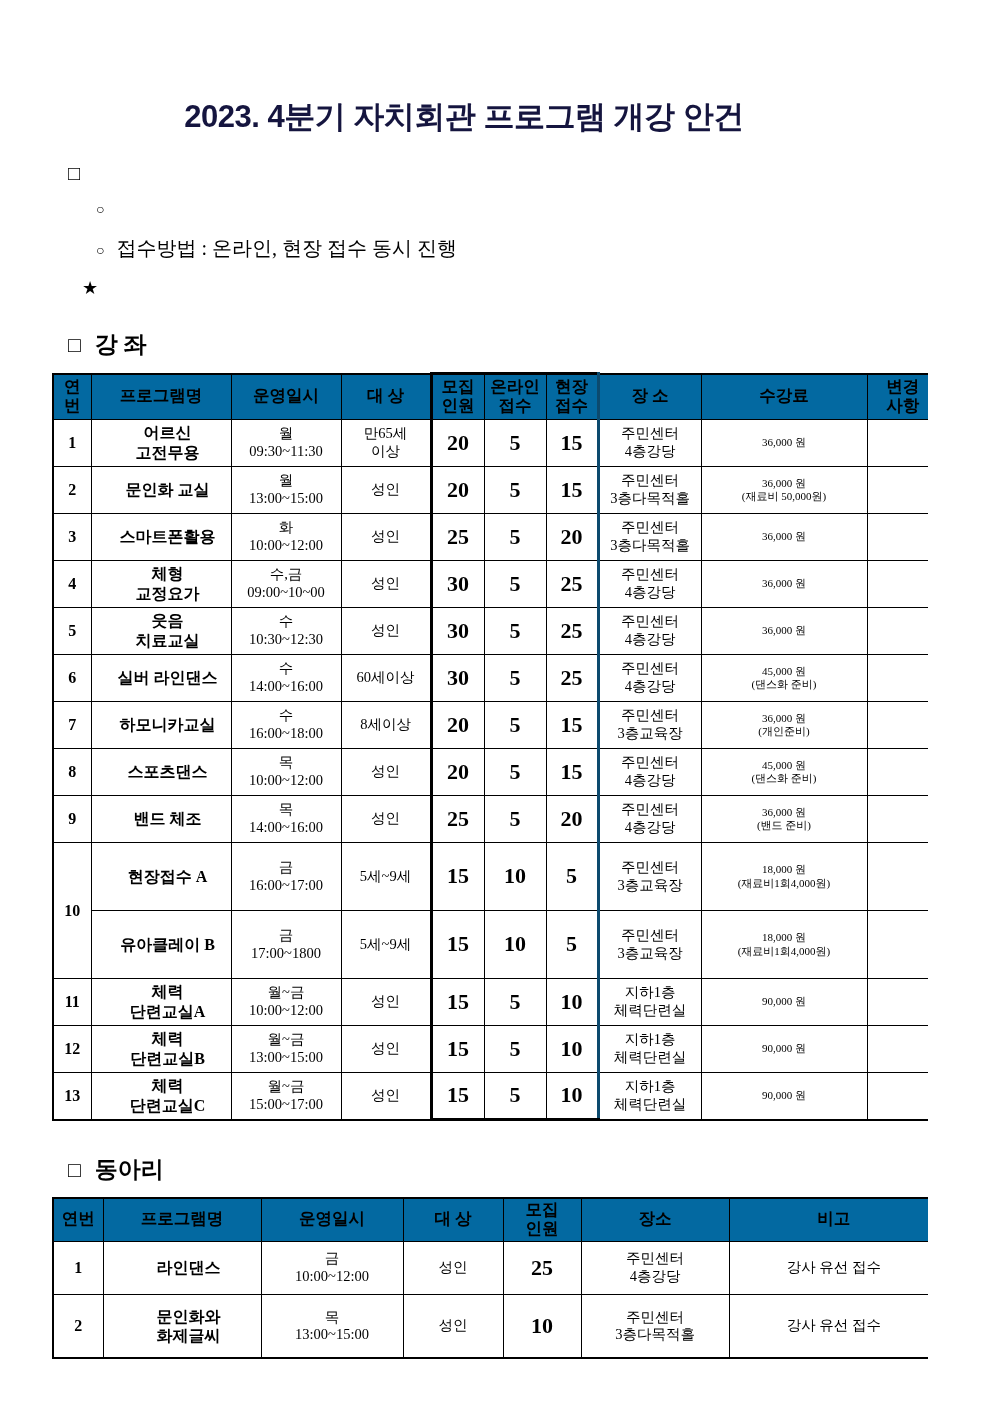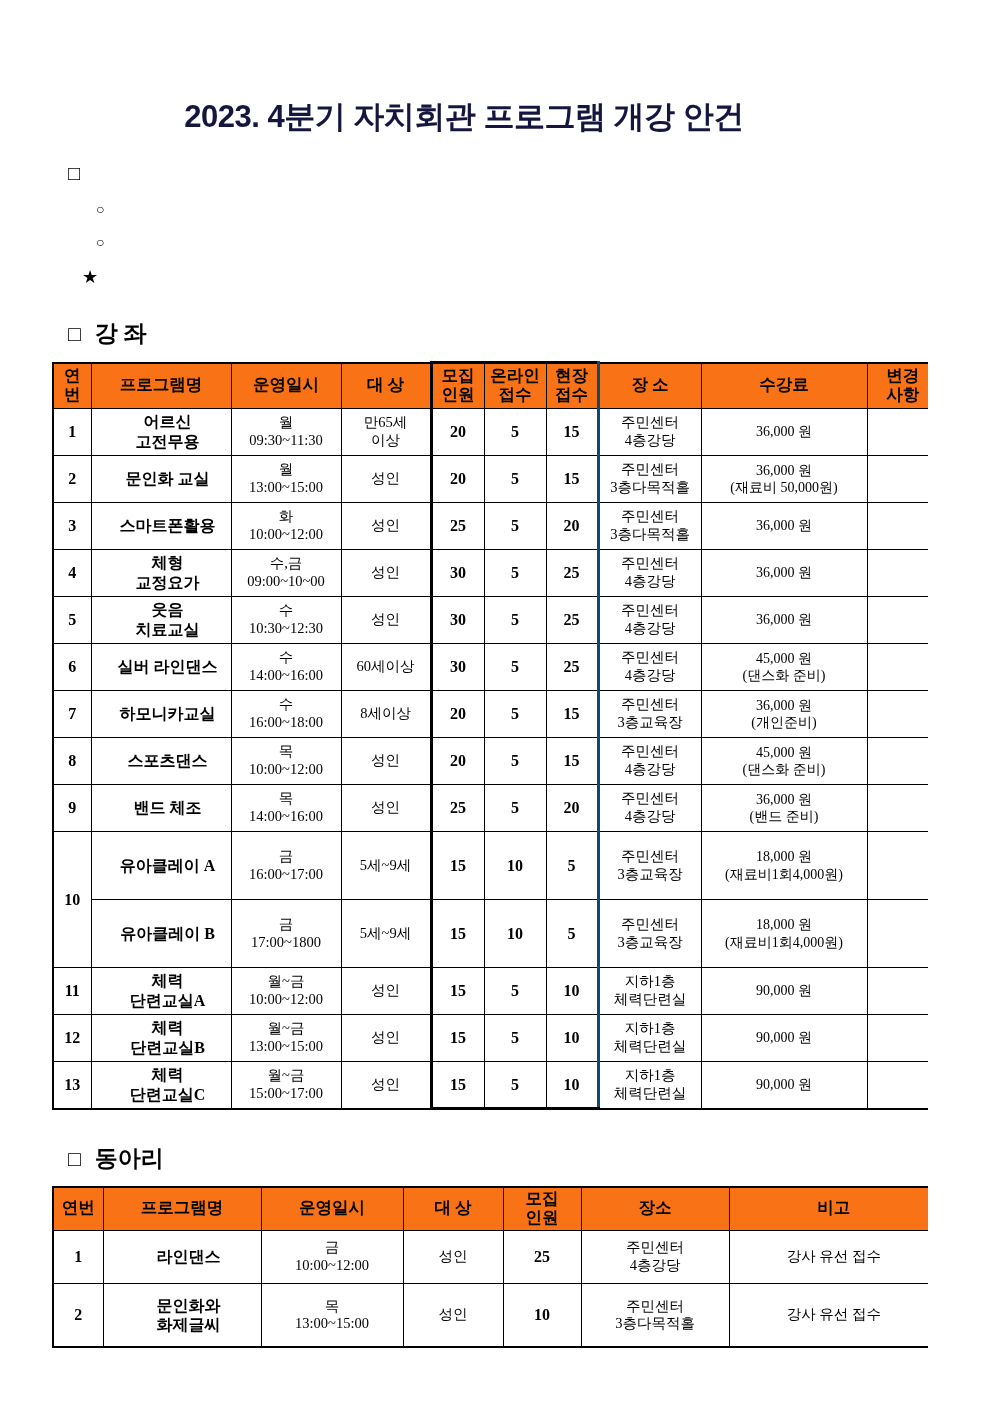--- a/index.html
+++ b/index.html
@@ -32,27 +32,27 @@
   table{
     border-collapse:collapse;table-layout:fixed;
     margin:12px 0 0 52px;width:886px;
     border:2px solid #000;
   }
   th,td{
     border:1px solid #000;text-align:center;vertical-align:middle;
     white-space:pre-line;padding:2px 3px;line-height:1.22;
     overflow:hidden;
   }
-  thead th{background:#f97316;font-weight:bold;font-size:16.5px;line-height:1.15;}
+  thead th{background:#0369a1;font-weight:bold;font-size:16.5px;line-height:1.15;}
   td{font-size:14.5px;}
   td.bold{font-weight:bold;}
   td.c-no{font-size:16px;font-weight:bold;}
   td.c-name{font-size:16px;padding-left:16px;}
-  td.c-cap,td.c-onl,td.c-off{font-size:16px;margin-left:36px;}
-  td.c-fee{font-size:14px;}
+  td.c-cap,td.c-onl,td.c-off{font-size:22px;margin-left:36px;}
+  td.c-fee{font-size:11px;}
 
   
   #lecture-table .col-cap{border-left:3px solid #000;}
   #lecture-table .col-off{border-right:3px solid #0c4a6e;}
   #lecture-table thead .col-cap,
   #lecture-table thead .col-onl,
   #lecture-table thead .col-off{border-top:3px solid #000;}
   #lecture-table tbody tr:last-child .col-cap,
   #lecture-table tbody tr:last-child .col-onl,
   #lecture-table tbody tr:last-child .col-off{border-bottom:3px solid #000;}
@@ -75,20 +75,21 @@
 
   <div class="intro">
     <div class="intro-line line-1">
       <span class="bullet">□</span>
     </div>
     <div class="intro-line line-2">
       <span class="bullet">○</span>
     </div>
     <div class="intro-line line-3">
       <span class="bullet">○</span>
+      <span>접수방법 : 온라인, 현장 접수 동시 진행</span>
     </div>
     <div class="intro-line line-4">
       <span class="bullet">★</span>
     </div>
   </div>
 
   <div class="section-heading">
     <span class="bullet">□</span>
     <span>강 좌</span>
   </div>
@@ -255,21 +256,21 @@
           <td class="c-onl bold col-onl">5</td>
           <td class="c-off bold col-off">20</td>
           <td class="c-place">주민센터
 4층강당</td>
           <td class="c-fee">36,000 원
 (밴드 준비)</td>
           <td class="c-note"></td>
         </tr>
         <tr>
           <td class="c-no" rowspan="2">10</td>
-          <td class="c-name bold">유아클레이 A</td>
+          <td class="c-name bold">현장접수 A</td>
           <td class="c-sched">금
 16:00~17:00</td>
           <td class="c-target">5세~9세</td>
           <td class="c-cap bold col-cap">15</td>
           <td class="c-onl bold col-onl">10</td>
           <td class="c-off bold col-off">5</td>
           <td class="c-place">주민센터
 3층교육장</td>
           <td class="c-fee">18,000 원
 (재료비1회4,000원)</td>

